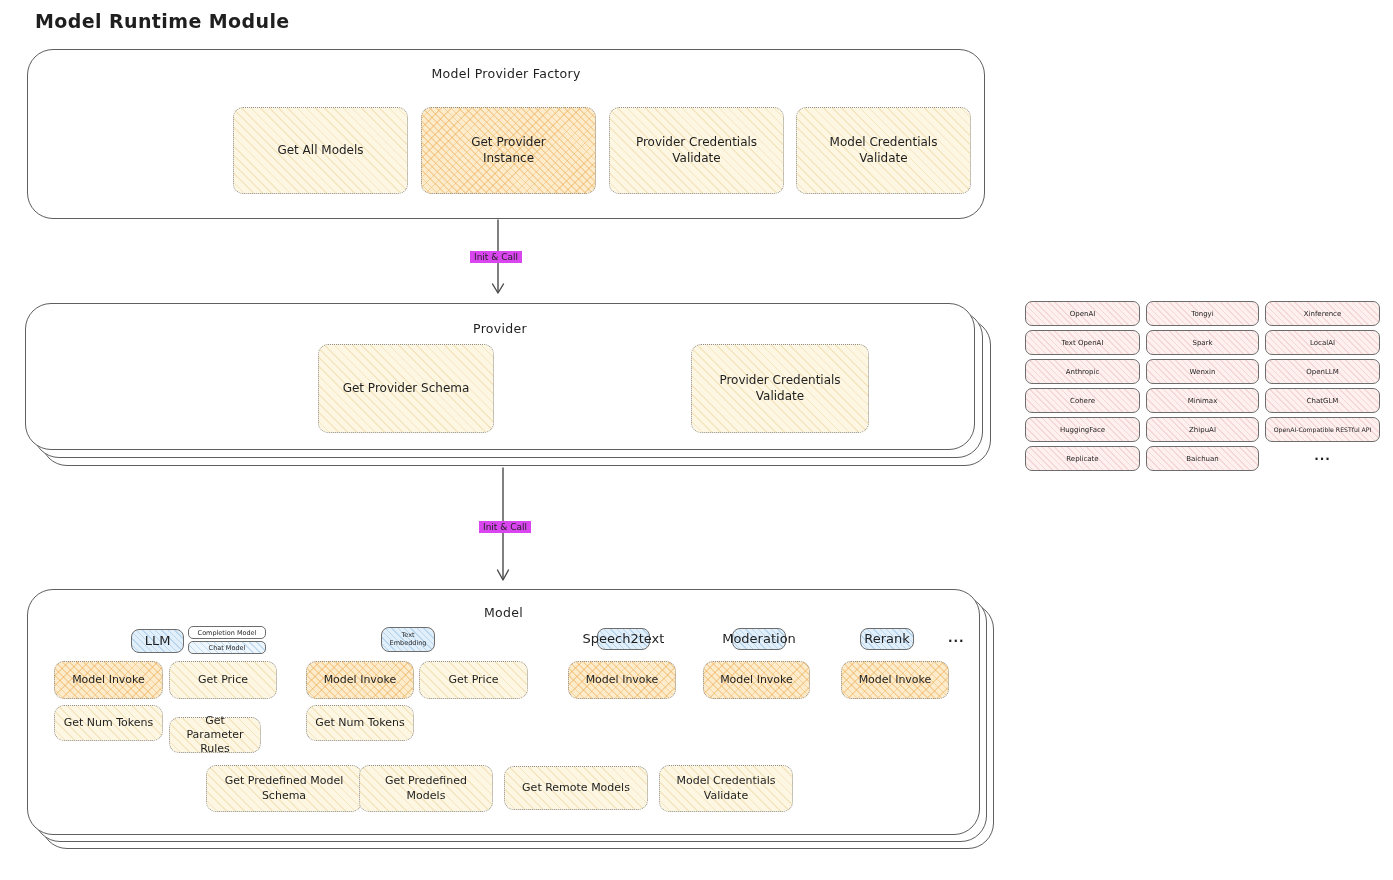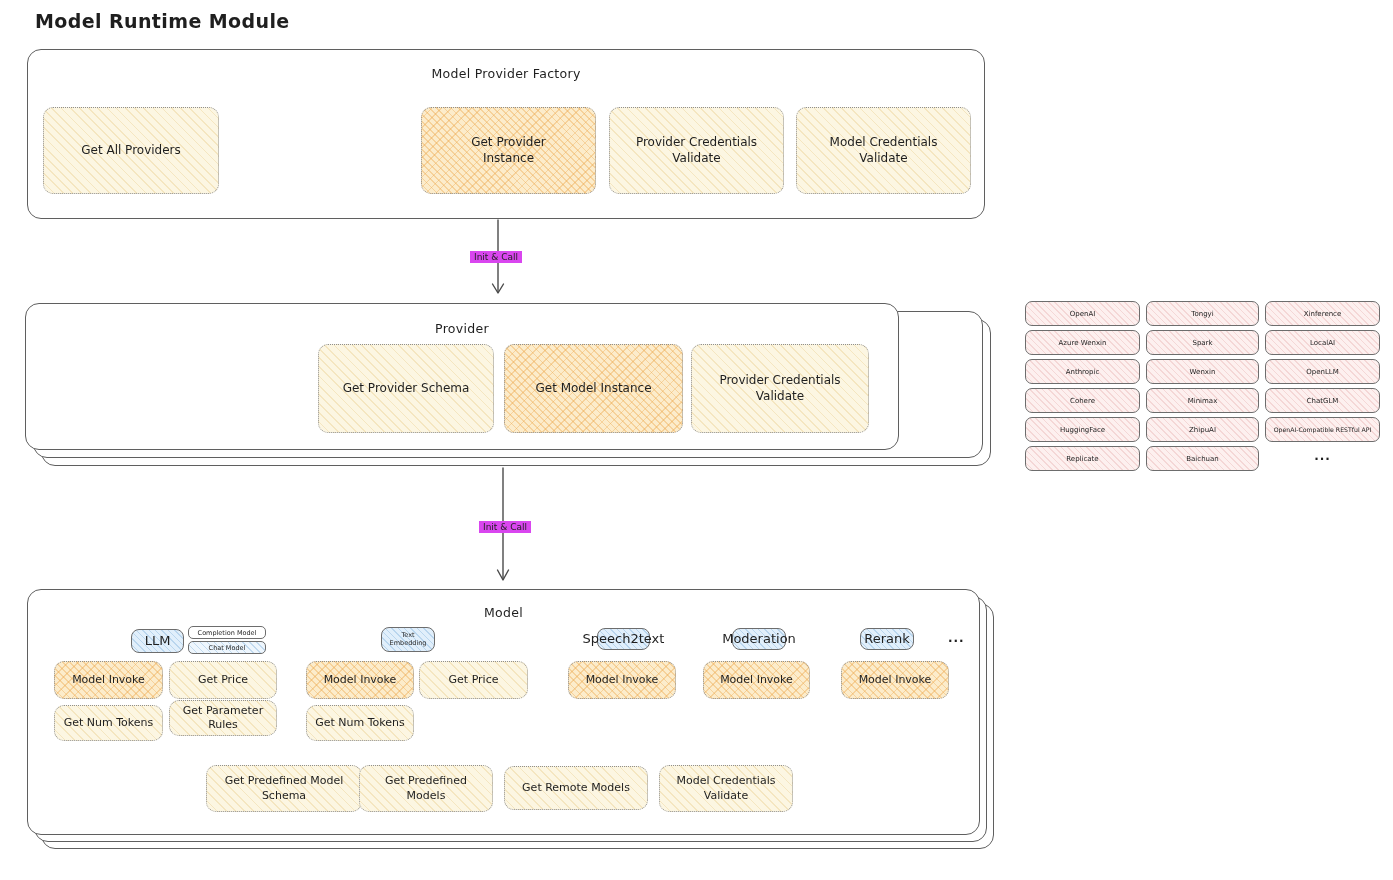--- a/index.html
+++ b/index.html
@@ -9,21 +9,21 @@
     --pink-base:#fdf0ef; --pink-line:#d987873d;
     --blue-base:#e1effb; --blue-line:#74a9d75c;
   }
   *{box-sizing:border-box;margin:0;padding:0}
   body{background:#fff;font-family:"DejaVu Sans",sans-serif;color:var(--ink)}
   .canvas{position:relative;width:1393px;height:880px;background:#fff;overflow:hidden}
   .abs{position:absolute}
 
   .page-title{left:35px;top:10px;font-size:19px;font-weight:bold;letter-spacing:.4px}
 
-  .container{border:1.4px solid var(--stroke);border-radius:14px;background:#fff}
+  .container{border:1.4px solid var(--stroke);border-radius:26px;background:#fff}
   .container-title{position:absolute;left:0;right:0;text-align:center;font-size:12.5px;letter-spacing:.3px}
 
   .method{
     display:flex;align-items:center;justify-content:center;text-align:center;
     border:1.4px dotted var(--dash);border-radius:10px;
     font-size:12px;line-height:1.3;padding:2px 10px;
     background:repeating-linear-gradient(45deg,var(--cream-line) 0 1.2px,transparent 1.2px 6.5px),var(--cream-base);
   }
   .method.hl{
     background:
@@ -59,45 +59,44 @@
 </style>
 </head>
 <body>
 
 <div class="canvas">
 
   <div class="abs page-title">Model Runtime Module</div>
 
   <div class="abs container" style="left:27px;top:49px;width:958px;height:170px">
     <div class="container-title" style="top:16px">Model Provider Factory</div>
-    <div class="abs method" style="left:15px;top:57px;width:176px;height:87px">Get All Providers</div>
+    <div class="abs method" style="left:205px;top:57px;width:175px;height:87px">Get All Models</div>
     <div class="abs method hl narrow" style="left:393px;top:57px;width:175px;height:87px">Get Provider Instance</div>
     <div class="abs method" style="left:581px;top:57px;width:175px;height:87px">Provider Credentials Validate</div>
     <div class="abs method" style="left:768px;top:57px;width:175px;height:87px">Model Credentials Validate</div>
   </div>
 
   <svg class="abs arrow" style="left:488px;top:219px" width="20" height="78">
     <line x1="10" y1="1" x2="10" y2="73"></line>
     <polyline points="4.5,65 10,74 15.5,65"></polyline>
   </svg>
   <div class="abs arrow-label" style="left:470px;top:251px">Init &amp; Call</div>
 
   <div class="abs container" style="left:41px;top:319px;width:950px;height:147px"></div>
   <div class="abs container" style="left:33px;top:311px;width:950px;height:147px"></div>
-  <div class="abs container" style="left:25px;top:303px;width:874px;height:147px">
+  <div class="abs container" style="left:25px;top:303px;width:950px;height:147px">
     <div class="container-title" style="top:17px">Provider</div>
     <div class="abs method" style="left:292px;top:40px;width:176px;height:89px">Get Provider Schema</div>
-    <div class="abs method hl" style="left:478px;top:40px;width:179px;height:89px">Get Model Instance</div>
     <div class="abs method" style="left:665px;top:40px;width:178px;height:89px">Provider Credentials Validate</div>
   </div>
 
   <div class="abs vendor" style="left:1025px;top:301px;width:115px">OpenAI</div>
   <div class="abs vendor" style="left:1146px;top:301px;width:113px">Tongyi</div>
   <div class="abs vendor" style="left:1265px;top:301px;width:115px">Xinference</div>
-  <div class="abs vendor" style="left:1025px;top:330px;width:115px">Azure Wenxin</div>
+  <div class="abs vendor" style="left:1025px;top:330px;width:115px">Text OpenAI</div>
   <div class="abs vendor" style="left:1146px;top:330px;width:113px">Spark</div>
   <div class="abs vendor" style="left:1265px;top:330px;width:115px">LocalAI</div>
   <div class="abs vendor" style="left:1025px;top:359px;width:115px">Anthropic</div>
   <div class="abs vendor" style="left:1146px;top:359px;width:113px">Wenxin</div>
   <div class="abs vendor" style="left:1265px;top:359px;width:115px">OpenLLM</div>
   <div class="abs vendor" style="left:1025px;top:388px;width:115px">Cohere</div>
   <div class="abs vendor" style="left:1146px;top:388px;width:113px">Minimax</div>
   <div class="abs vendor" style="left:1265px;top:388px;width:115px">ChatGLM</div>
   <div class="abs vendor" style="left:1025px;top:417px;width:115px">HuggingFace</div>
   <div class="abs vendor" style="left:1146px;top:417px;width:113px">ZhipuAI</div>
@@ -128,21 +127,21 @@
 
     <div class="abs method hl sm" style="left:26px;top:71px;width:109px;height:38px">Model Invoke</div>
     <div class="abs method sm" style="left:141px;top:71px;width:108px;height:38px">Get Price</div>
     <div class="abs method hl sm" style="left:278px;top:71px;width:108px;height:38px">Model Invoke</div>
     <div class="abs method sm" style="left:391px;top:71px;width:109px;height:38px">Get Price</div>
     <div class="abs method hl sm" style="left:540px;top:71px;width:108px;height:38px">Model Invoke</div>
     <div class="abs method hl sm" style="left:675px;top:71px;width:107px;height:38px">Model Invoke</div>
     <div class="abs method hl sm" style="left:813px;top:71px;width:108px;height:38px">Model Invoke</div>
 
     <div class="abs method sm" style="left:26px;top:115px;width:109px;height:36px">Get Num Tokens</div>
-    <div class="abs method sm" style="left:141px;top:110px;width:108px;height:36px">Get Parameter Rules</div>
+    <div class="abs method sm" style="left:141px;top:127px;width:92px;height:36px">Get Parameter Rules</div>
     <div class="abs method sm" style="left:278px;top:115px;width:108px;height:36px">Get Num Tokens</div>
 
     <div class="abs method sm" style="left:178px;top:175px;width:156px;height:47px">Get Predefined Model Schema</div>
     <div class="abs method sm" style="left:331px;top:175px;width:134px;height:47px">Get Predefined Models</div>
     <div class="abs method sm" style="left:476px;top:176px;width:144px;height:44px">Get Remote Models</div>
     <div class="abs method sm" style="left:631px;top:175px;width:134px;height:47px">Model Credentials Validate</div>
   </div>
 
 </div>
 

